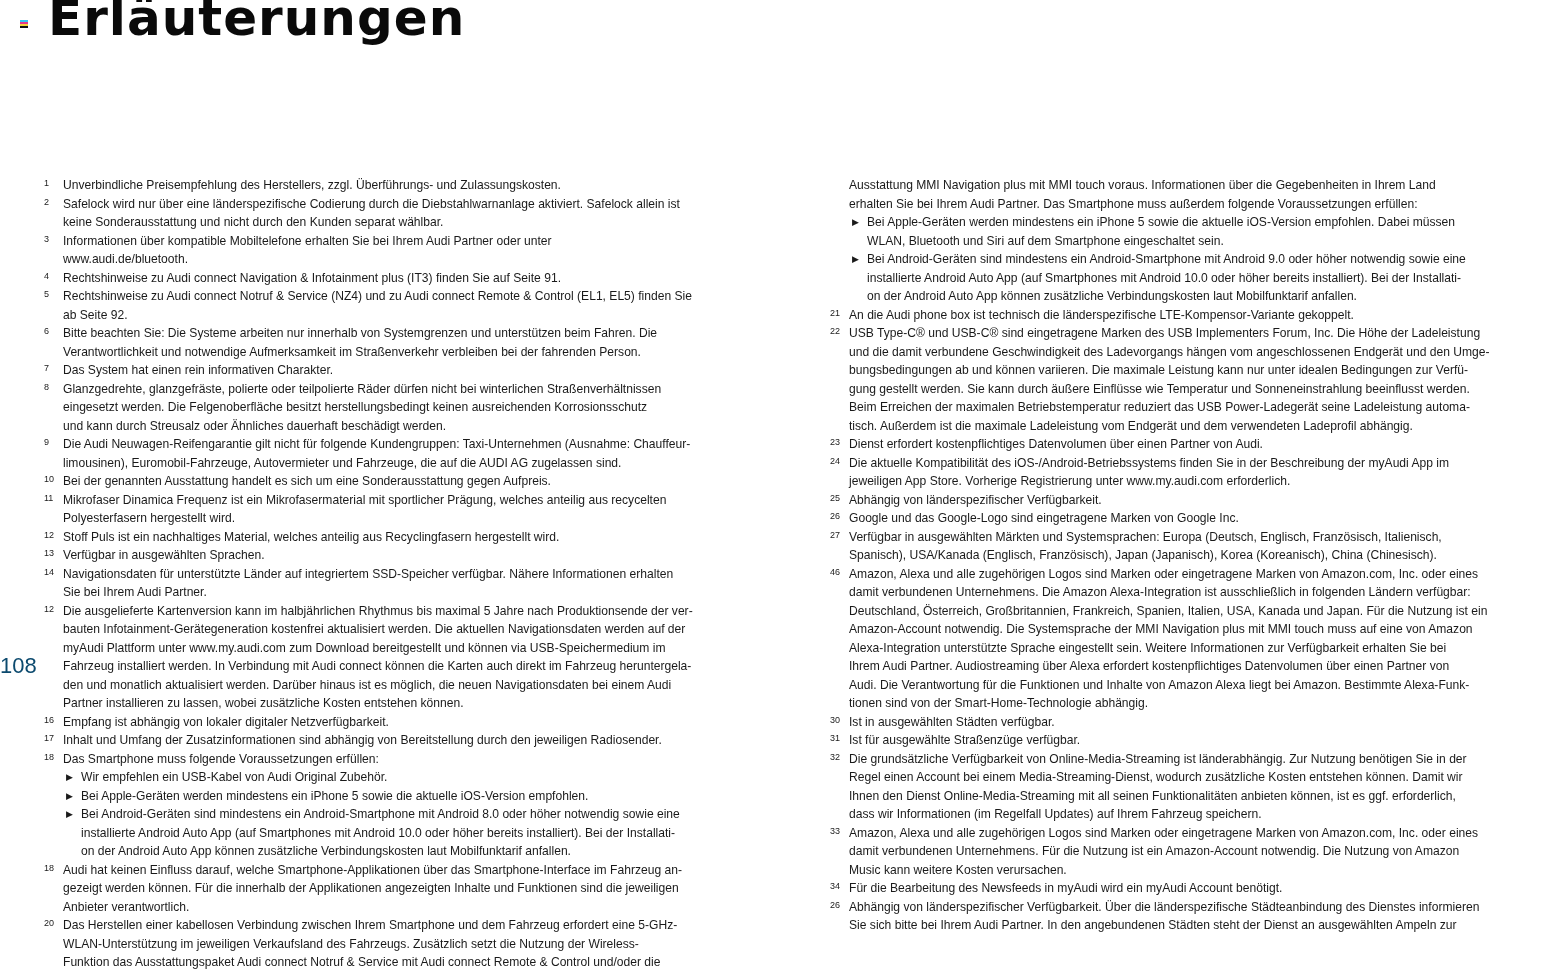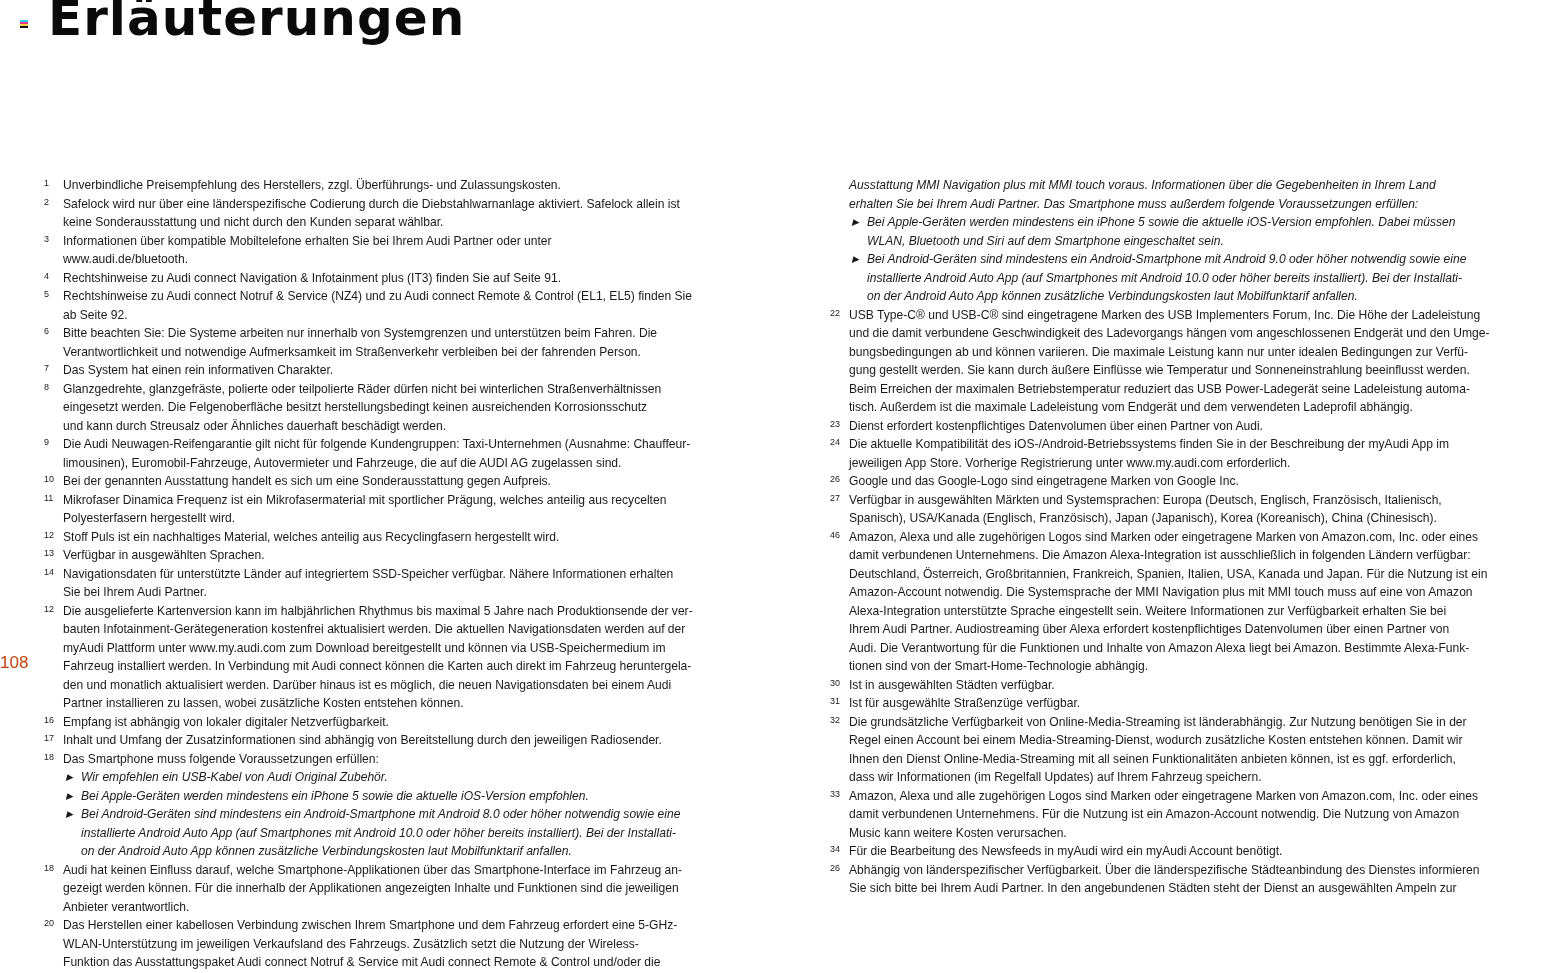--- a/index.html
+++ b/index.html
@@ -1,29 +1,29 @@
 <!DOCTYPE html>
 <html><head>
 <meta charset="utf-8">
 <style>
   html, body { margin:0; padding:0; background:#ffffff; }
   body { width:1550px; height:973px; position:relative; overflow:hidden; color:#1a1a1a; font-family:"Liberation Sans", sans-serif; }
   .title { position:absolute; left:48px; top:-14px; font-family:"DejaVu Sans", sans-serif; font-weight:bold; font-size:50px; letter-spacing:1px; color:#0a0a0a; line-height:64px; margin:0; }
   .colorbar { position:absolute; left:20px; top:20px; width:8px; height:8px; }
   .colorbar span { display:block; height:2px; }
-  .pagenum { position:absolute; left:0px; top:653px; font-size:17px; color:#c2410c; font-family:"Liberation Sans", sans-serif; }
+  .pagenum { position:absolute; left:0px; top:653px; font-size:22px; color:#0c4a6e; font-family:"Liberation Sans", sans-serif; }
   .col { position:absolute; top:176px; font-size:13px; line-height:18.5px; }
   .col.left { left:44px; width:740px; }
   .col.right { left:830px; width:720px; }
   .note { position:relative; padding-left:19px; }
   .note .num { position:absolute; left:0; top:-2px; font-size:9px; width:16px; text-align:left; }
   .line { white-space:nowrap; transform:scaleX(0.93); transform-origin:left center; display:block; }
   .bullet { position:relative; padding-left:18px; }
   .bullet .tri { position:absolute; left:3px; top:0; font-size:9px; line-height:18.5px; }
-  .cont { display:block;font-style:italic; }
+  .cont { display:block; }
 </style>
 </head>
 <body>
 
 <div class="colorbar">
   <span style="background:#35c6f4"></span>
   <span style="background:#e6388a"></span>
   <span style="background:#f5d33b"></span>
   <span style="background:#111111"></span>
 </div>
@@ -158,36 +158,44 @@
         <span class="line">WLAN, Bluetooth und Siri auf dem Smartphone eingeschaltet sein.</span>
       </div>
       <div class="bullet">
         <span class="tri">▶</span>
         <span class="line">Bei Android-Geräten sind mindestens ein Android-Smartphone mit Android 9.0 oder höher notwendig sowie eine</span>
         <span class="line">installierte Android Auto App (auf Smartphones mit Android 10.0 oder höher bereits installiert). Bei der Installati-</span>
         <span class="line">on der Android Auto App können zusätzliche Verbindungskosten laut Mobilfunktarif anfallen.</span>
       </div>
     </div>
     <div class="note">
+      <span class="num">21</span>
+      <span class="line">An die Audi phone box ist technisch die länderspezifische LTE-Kompensor-Variante gekoppelt.</span>
+    </div>
+    <div class="note">
       <span class="num">22</span>
       <span class="line">USB Type-C® und USB-C® sind eingetragene Marken des USB Implementers Forum, Inc. Die Höhe der Ladeleistung</span>
       <span class="line">und die damit verbundene Geschwindigkeit des Ladevorgangs hängen vom angeschlossenen Endgerät und den Umge-</span>
       <span class="line">bungsbedingungen ab und können variieren. Die maximale Leistung kann nur unter idealen Bedingungen zur Verfü-</span>
       <span class="line">gung gestellt werden. Sie kann durch äußere Einflüsse wie Temperatur und Sonneneinstrahlung beeinflusst werden.</span>
       <span class="line">Beim Erreichen der maximalen Betriebstemperatur reduziert das USB Power-Ladegerät seine Ladeleistung automa-</span>
       <span class="line">tisch. Außerdem ist die maximale Ladeleistung vom Endgerät und dem verwendeten Ladeprofil abhängig.</span>
     </div>
     <div class="note">
       <span class="num">23</span>
       <span class="line">Dienst erfordert kostenpflichtiges Datenvolumen über einen Partner von Audi.</span>
     </div>
     <div class="note">
       <span class="num">24</span>
       <span class="line">Die aktuelle Kompatibilität des iOS-/Android-Betriebssystems finden Sie in der Beschreibung der myAudi App im</span>
       <span class="line">jeweiligen App Store. Vorherige Registrierung unter www.my.audi.com erforderlich.</span>
+    </div>
+    <div class="note">
+      <span class="num">25</span>
+      <span class="line">Abhängig von länderspezifischer Verfügbarkeit.</span>
     </div>
     <div class="note">
       <span class="num">26</span>
       <span class="line">Google und das Google-Logo sind eingetragene Marken von Google Inc.</span>
     </div>
     <div class="note">
       <span class="num">27</span>
       <span class="line">Verfügbar in ausgewählten Märkten und Systemsprachen: Europa (Deutsch, Englisch, Französisch, Italienisch,</span>
       <span class="line">Spanisch), USA/Kanada (Englisch, Französisch), Japan (Japanisch), Korea (Koreanisch), China (Chinesisch).</span>
     </div>

